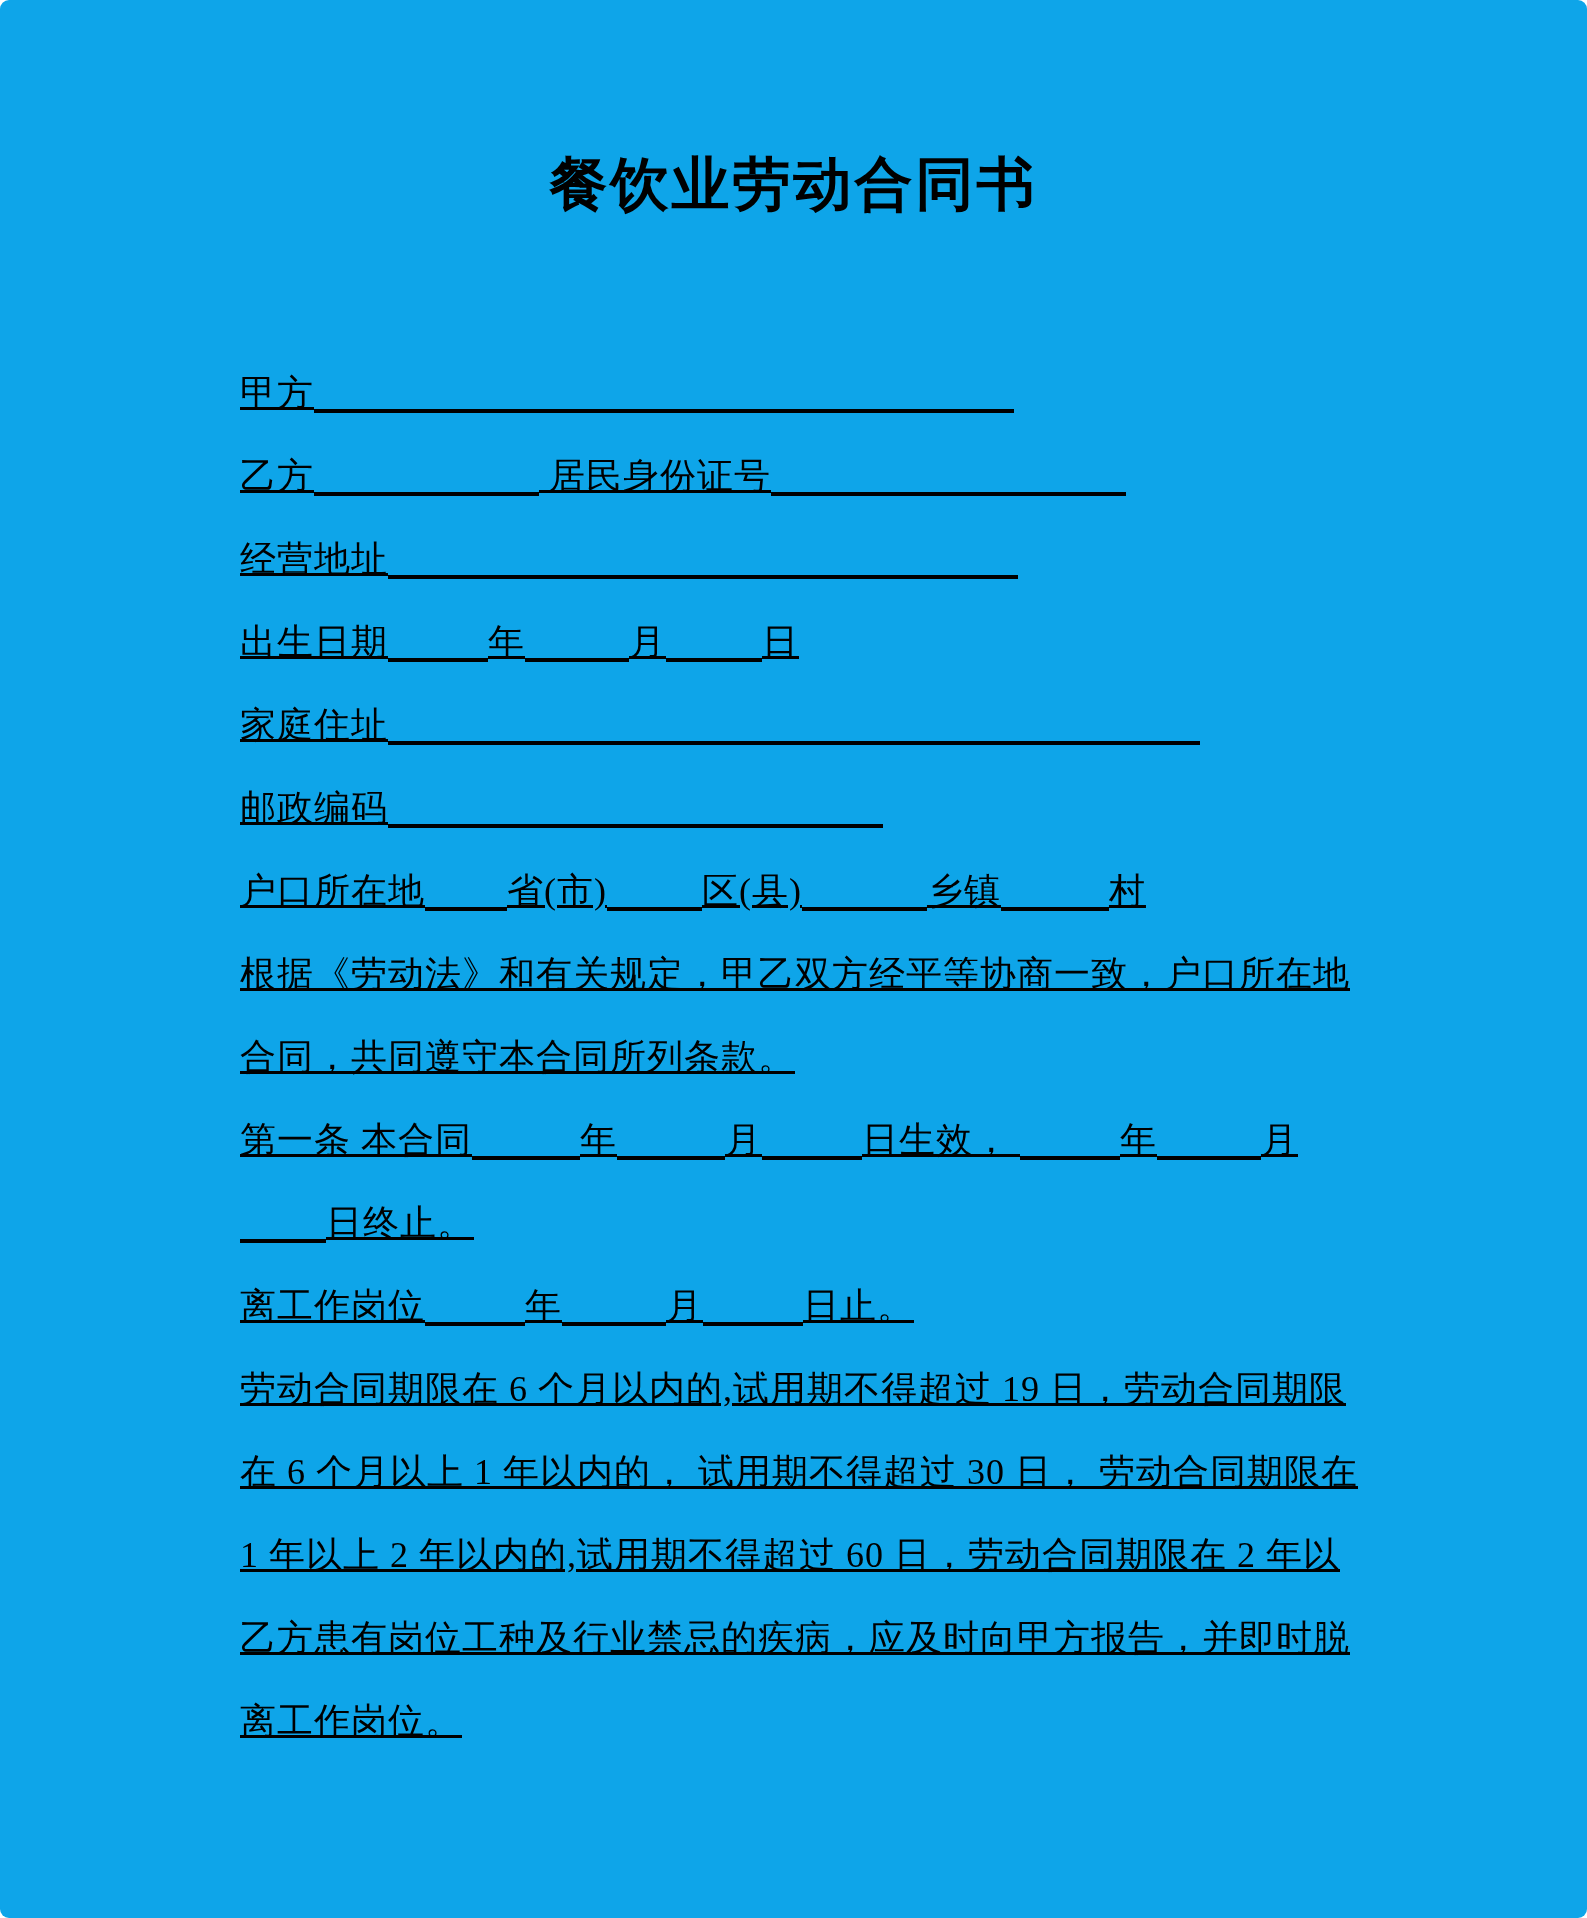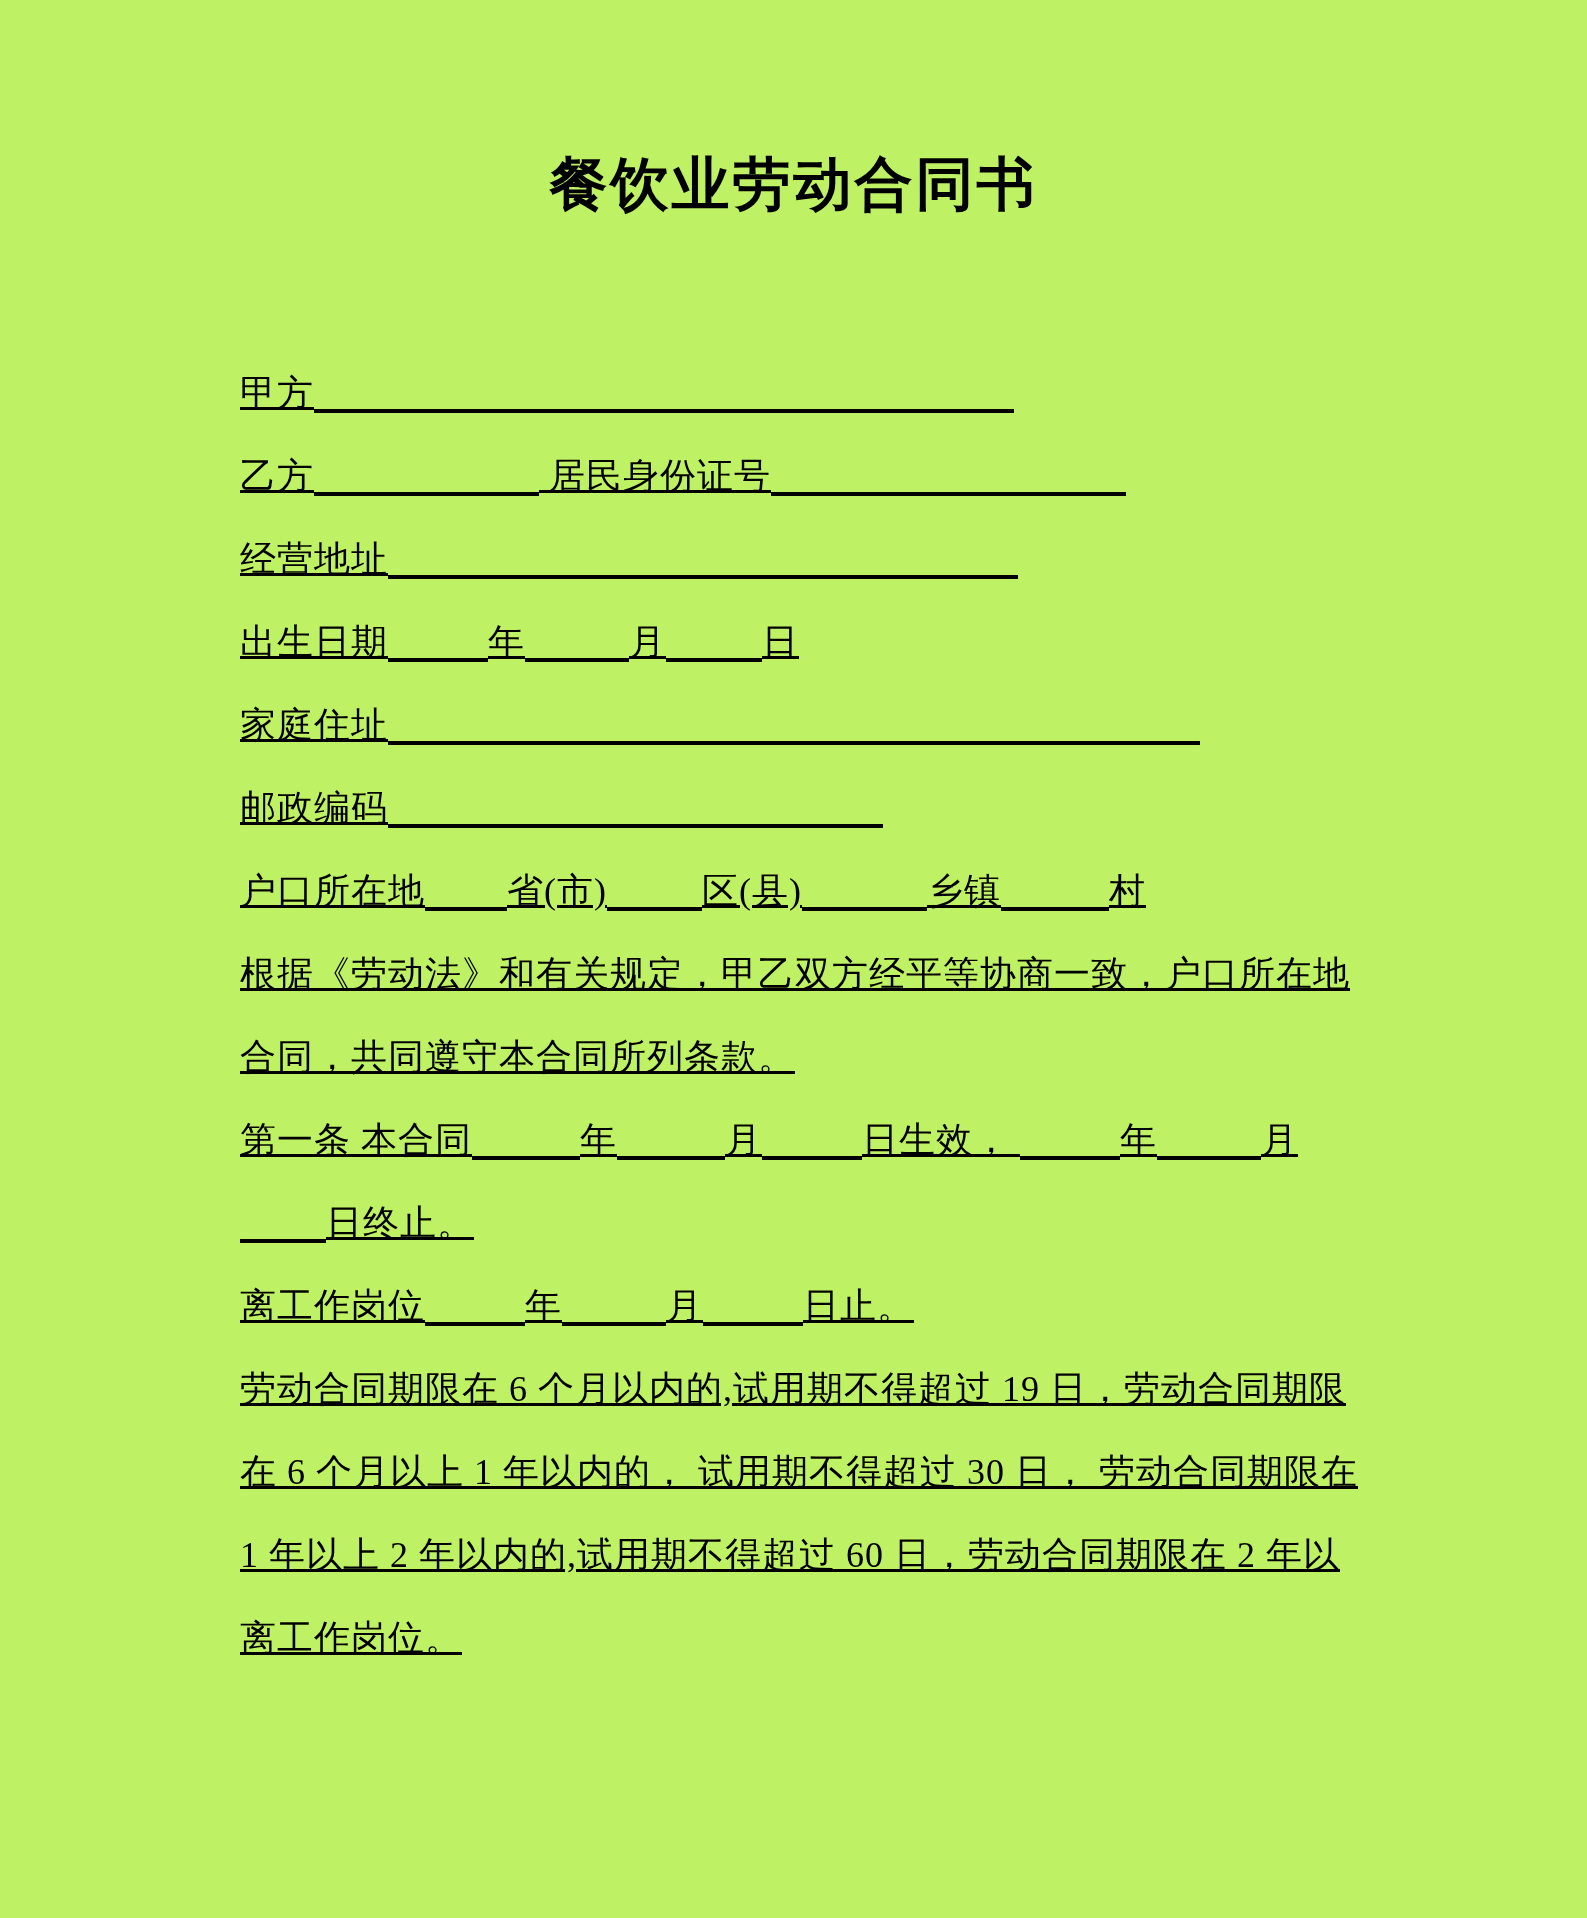--- a/index.html
+++ b/index.html
@@ -10,23 +10,24 @@
   body {
     width: 1587px;
     height: 1918px;
     overflow: hidden;
   }
   .page {
     box-sizing: border-box;
     width: 1587px;
     height: 1918px;
     padding: 150px 240px 0 240px;
-    background: #bef264;
+    background: #0ea5e9;
     color: #000000;
     font-family: "Liberation Serif", "DejaVu Serif", serif;
+    border-radius: 9px;
   }
   .doc-title {
     margin: 0;
     text-align: center;
     font-size: 58px;
     line-height: 70px;
     font-weight: bold;
     letter-spacing: 3px;
     white-space: nowrap;
   }
@@ -65,15 +66,16 @@
       <div class="line"><span class="txt">邮政编码</span><span class="blank" style="width: 495px;"></span></div>
       <div class="line"><span class="txt">户口所在地</span><span class="blank" style="width: 82px;"></span><span class="txt">省(市)</span><span class="blank" style="width: 95px;"></span><span class="txt">区(县)</span><span class="blank" style="width: 125px;"></span><span class="txt">乡镇</span><span class="blank" style="width: 108px;"></span><span class="txt">村</span></div>
       <div class="line"><span class="txt">根据《劳动法》和有关规定，甲乙双方经平等协商一致，户口所在地</span></div>
       <div class="line"><span class="txt">合同，共同遵守本合同所列条款。</span></div>
       <div class="line"><span class="txt">第一条 本合同</span><span class="blank" style="width: 108px;"></span><span class="txt">年</span><span class="blank" style="width: 108px;"></span><span class="txt">月</span><span class="blank" style="width: 100px;"></span><span class="txt">日生效， </span><span class="blank" style="width: 100px;"></span><span class="txt">年</span><span class="blank" style="width: 104px;"></span><span class="txt">月</span></div>
       <div class="line"><span class="blank" style="width: 86px;"></span><span class="txt">日终止。</span></div>
       <div class="line"><span class="txt">离工作岗位</span><span class="blank" style="width: 100px;"></span><span class="txt">年</span><span class="blank" style="width: 104px;"></span><span class="txt">月</span><span class="blank" style="width: 100px;"></span><span class="txt">日止。</span></div>
       <div class="line"><span class="txt">劳动合同期限在 6 个月以内的,试用期不得超过 19 日，劳动合同期限</span></div>
       <div class="line"><span class="txt">在 6 个月以上 1 年以内的， 试用期不得超过 30 日， 劳动合同期限在</span></div>
       <div class="line"><span class="txt">1 年以上 2 年以内的,试用期不得超过 60 日，劳动合同期限在 2 年以</span></div>
+      <div class="line"><span class="txt">乙方患有岗位工种及行业禁忌的疾病，应及时向甲方报告，并即时脱</span></div>
       <div class="line"><span class="txt">离工作岗位。</span></div>
     </div>
 </main>
 
 </body></html>

